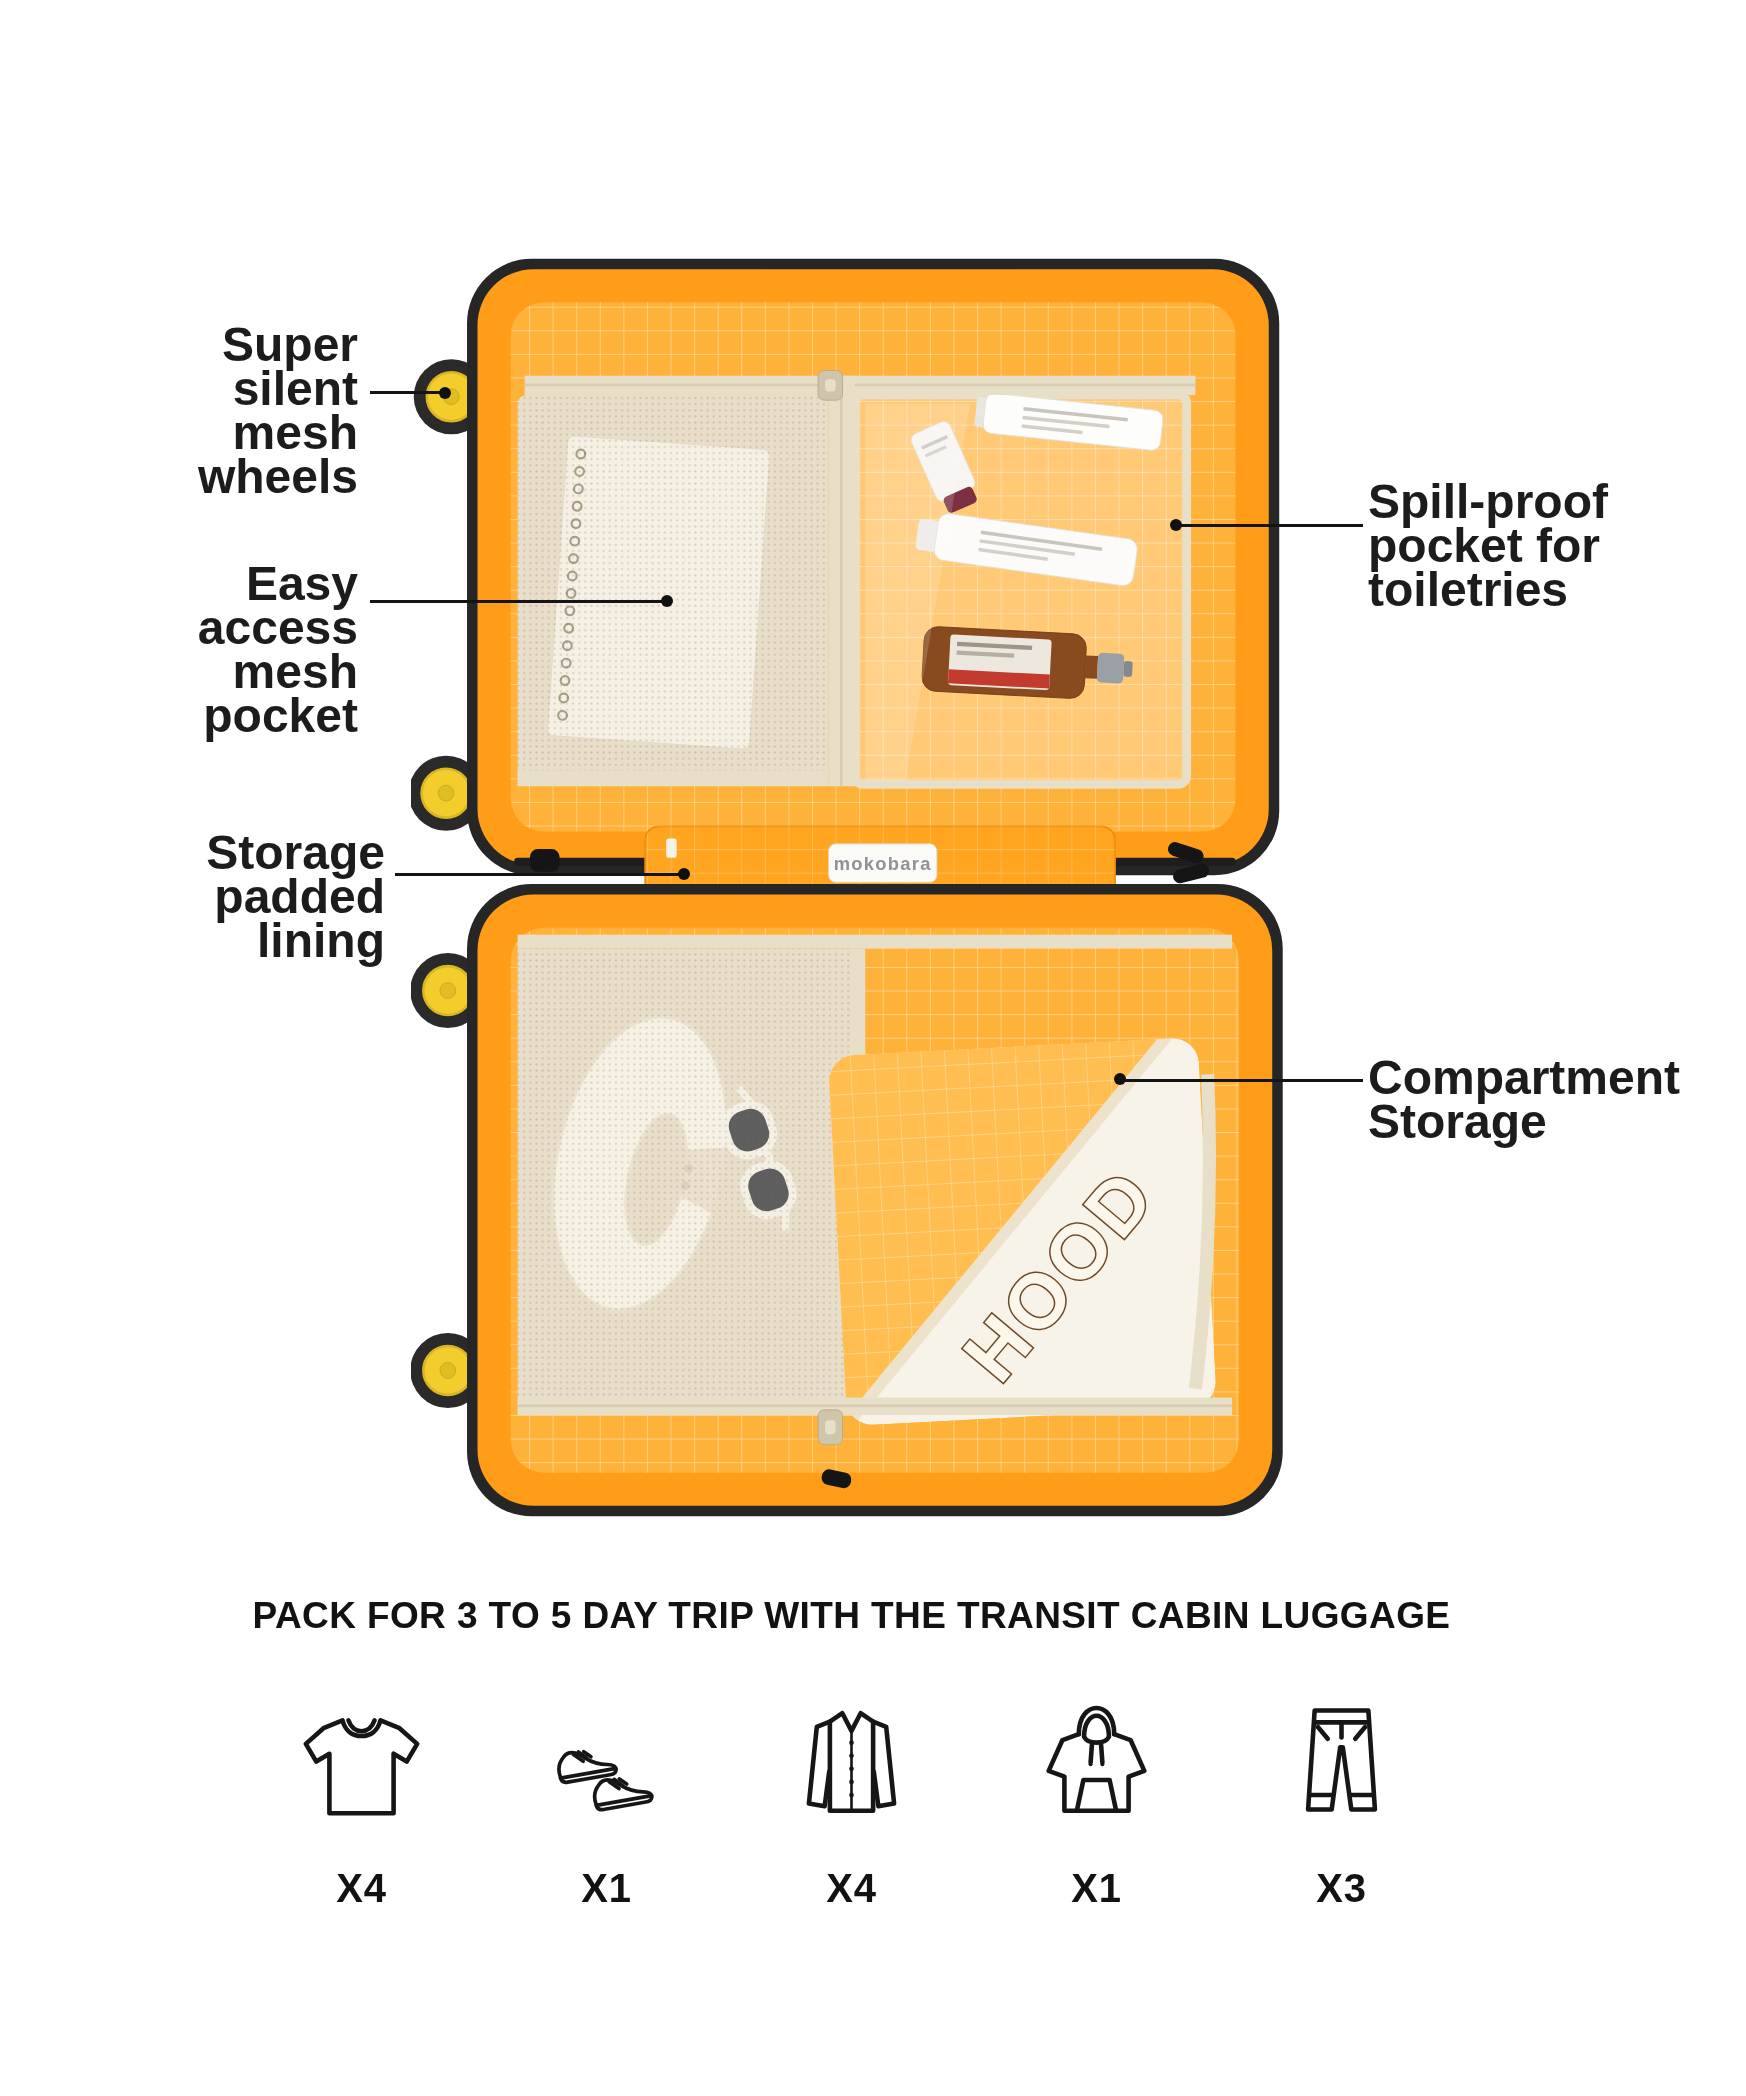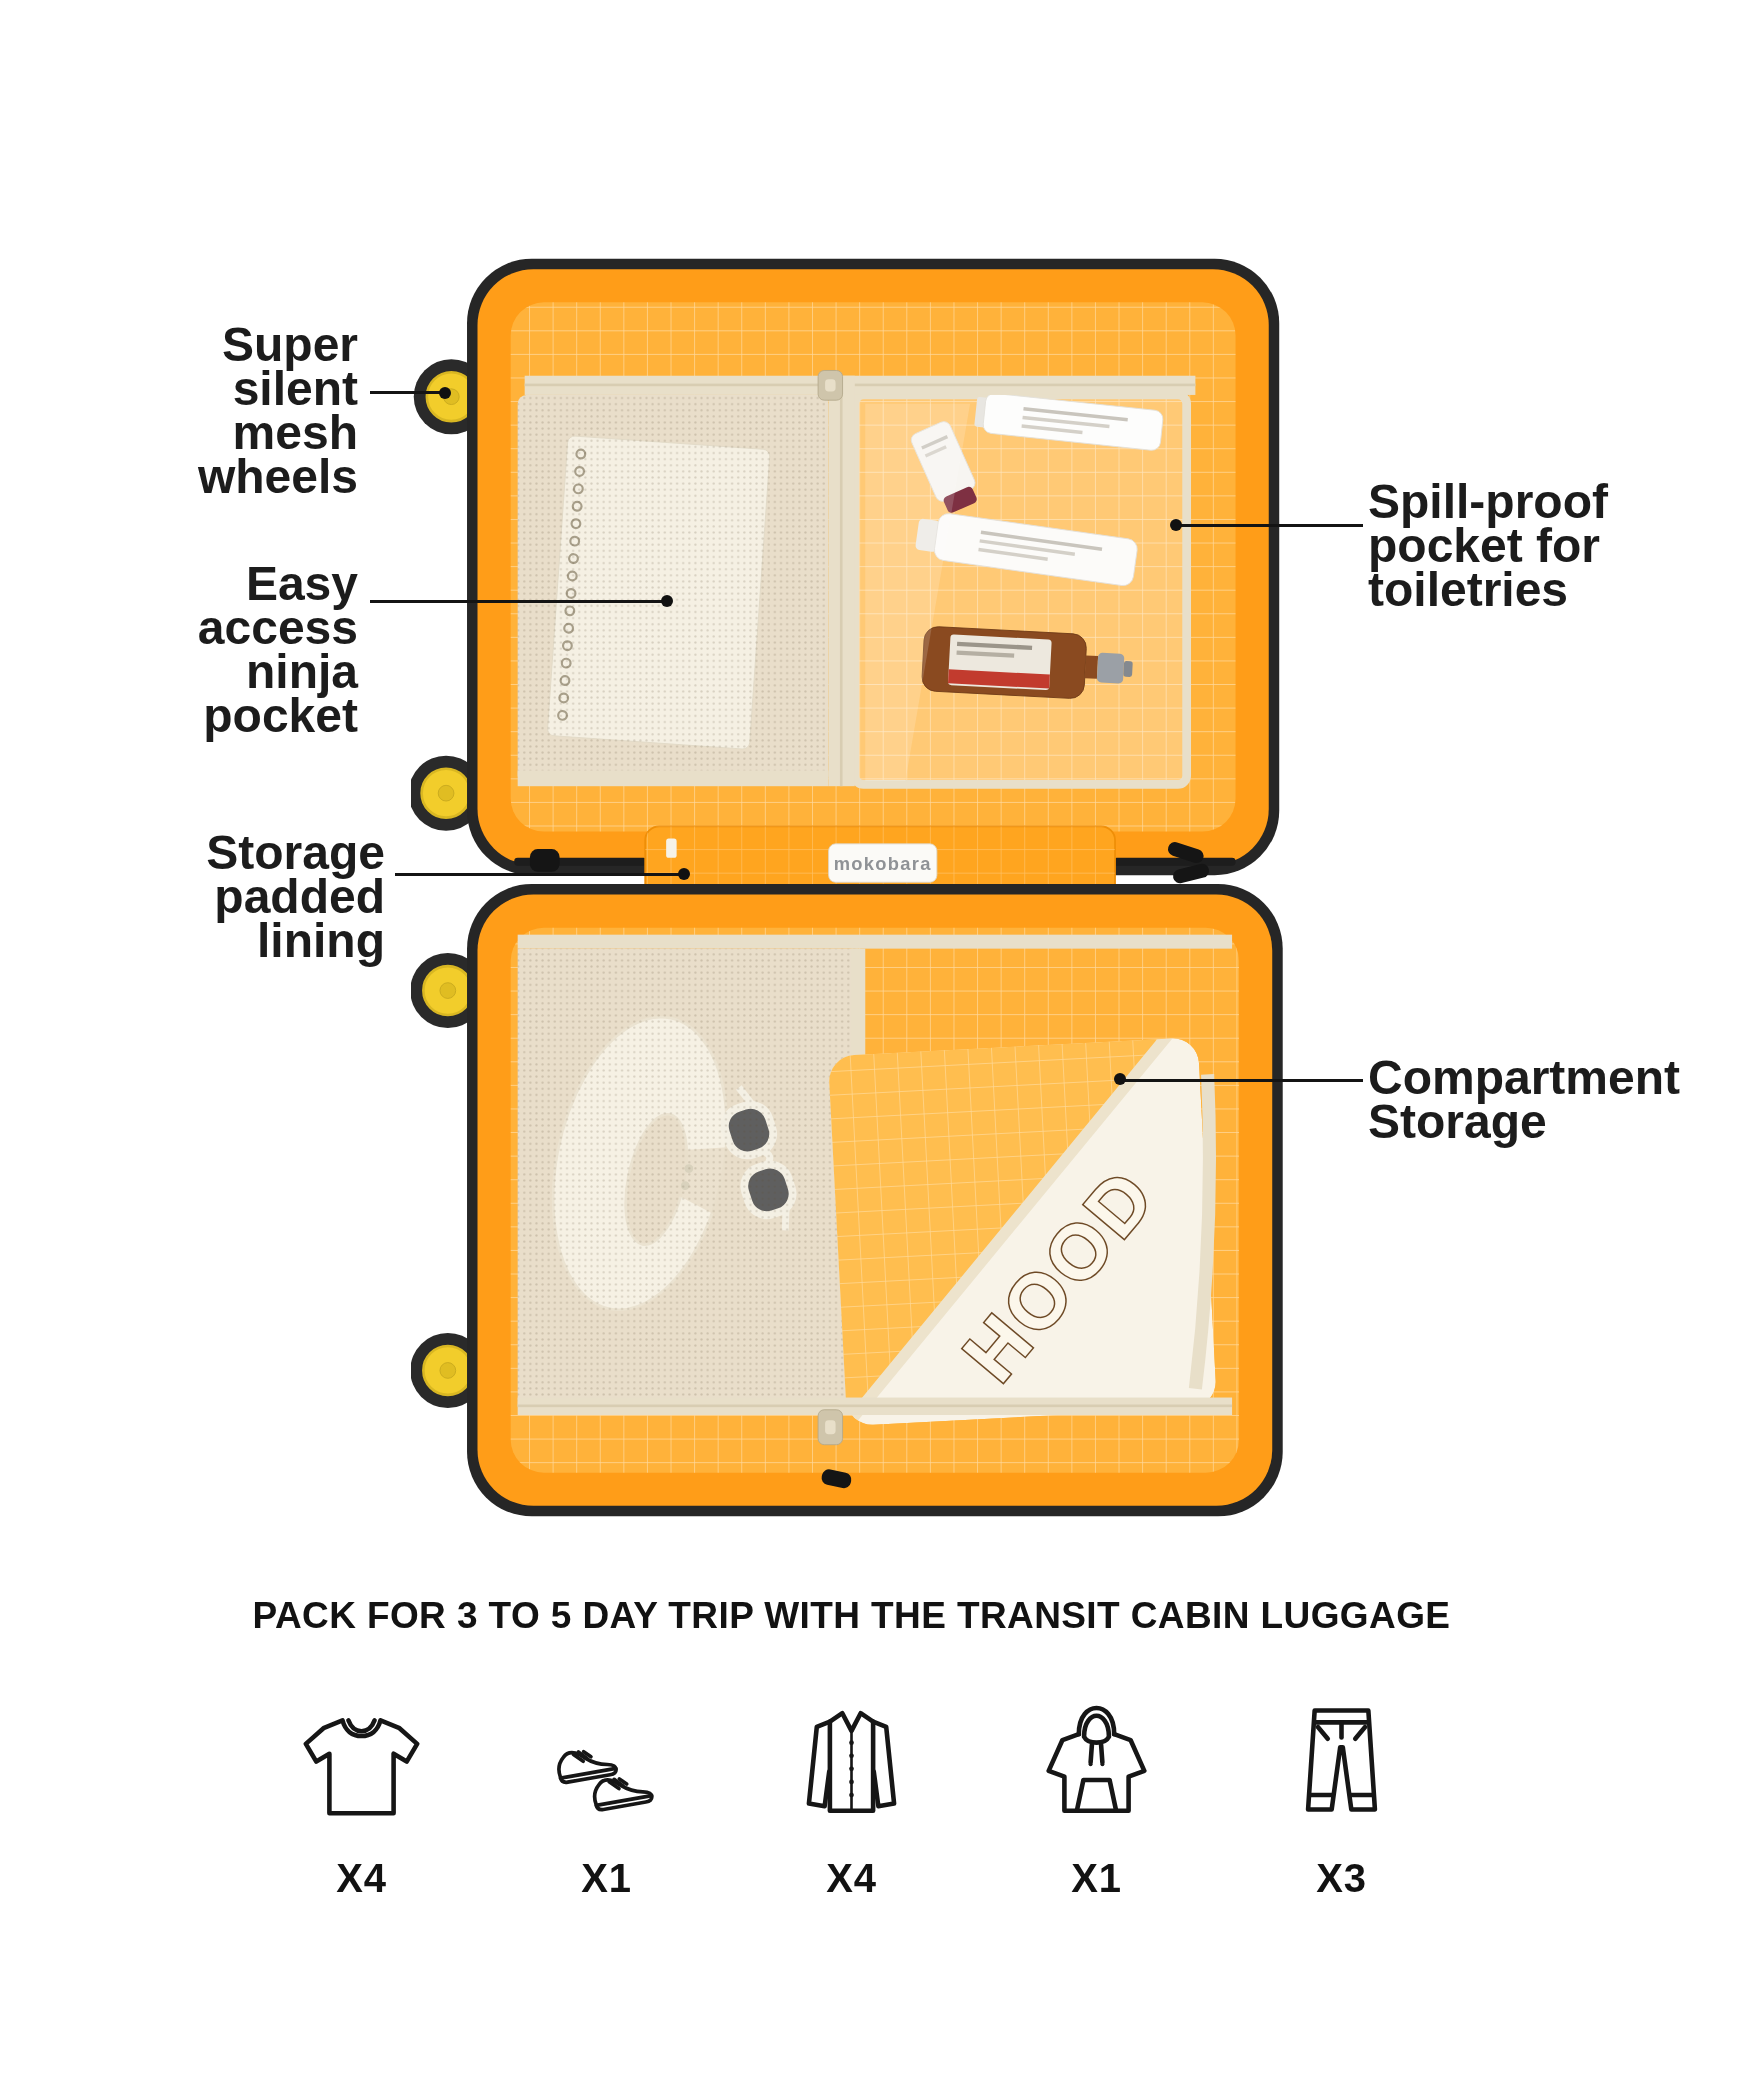--- a/index.html
+++ b/index.html
@@ -13,21 +13,21 @@
   .connector{position:absolute;height:2.6px;background:#141414;}
   .dot{position:absolute;width:12.2px;height:12.2px;border-radius:50%;background:#111;}
 
   
   .suitcase-wrap{position:absolute;left:411px;top:236px;width:926px;height:1310px;}
 
   
   .packing-guide{position:absolute;left:0;top:1595px;width:1703px;text-align:center;}
   .packing-heading{margin:0;font-size:37px;font-weight:800;letter-spacing:0.4px;color:#121212;}
   .items-row{display:flex;justify-content:center;align-items:flex-end;gap:84px;margin-top:47px;}
-  .pack-item{width:161px;display:flex;flex-direction:column;align-items:center;}
+  .pack-item{width:161px;display:flex;flex-direction:column;align-items:center;gap:10px;}
   .pack-icon{height:147px;display:flex;align-items:flex-end;justify-content:center;}
   .pack-icon svg{stroke:#161616;fill:none;stroke-width:3.5;stroke-linecap:round;stroke-linejoin:round;}
   .pack-count{margin-top:24.5px;font-size:40px;font-weight:800;letter-spacing:0.9px;color:#121212;}
 </style>
 </head>
 <body>
 
 <div class="page">
 
   <div class="suitcase-wrap">
@@ -223,21 +223,21 @@
   <div class="callout align-right" style="left:103px;top:323px;width:255px;">
     <div>Super</div>
     <div>silent mesh</div>
     <div>wheels</div>
   </div>
   <div class="connector" style="left:370px;top:391px;width:70px;"></div>
   <div class="dot" style="left:439px;top:387px;"></div>
 
   <div class="callout align-right" style="left:103px;top:562px;width:255px;">
     <div>Easy access</div>
-    <div>ninja pocket</div>
+    <div>mesh pocket</div>
   </div>
   <div class="connector" style="left:370px;top:600px;width:293px;"></div>
   <div class="dot" style="left:661px;top:595px;"></div>
 
   <div class="callout align-right" style="left:114px;top:831px;width:271px;">
     <div>Storage</div>
     <div>padded lining</div>
   </div>
   <div class="connector" style="left:395px;top:873px;width:286px;"></div>
   <div class="dot" style="left:678px;top:868px;"></div>

